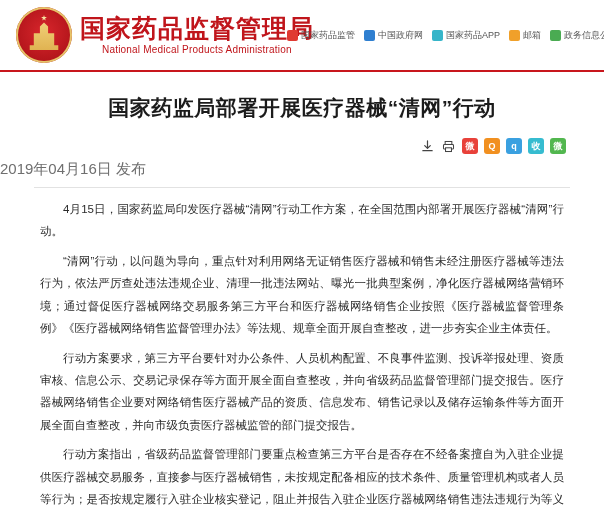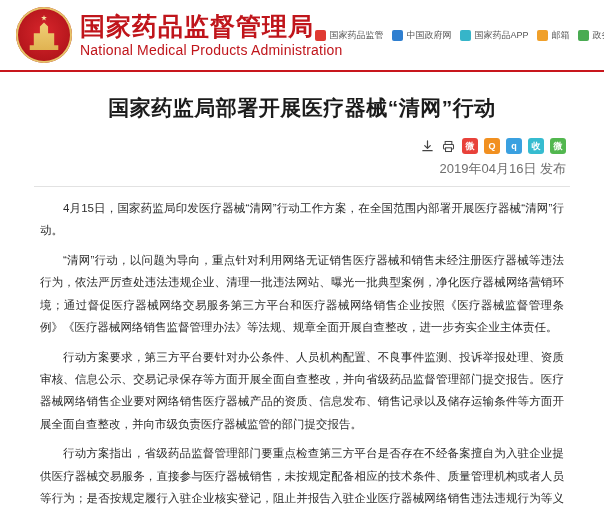--- a/index.html
+++ b/index.html
@@ -60,24 +60,25 @@
   }
   .title-cn {
     font-size: 25px;
     font-weight: bold;
     color: #c0151b;
     letter-spacing: 1px;
     white-space: nowrap;
   }
   .title-en {
     margin-top: 4px;
-    font-size: 14px;
+    font-size: 10px;
     color: #c0151b;
     letter-spacing: 0.2px;
     white-space: nowrap;
+    margin-left: 22px;
   }
   .header-right {
     margin-left: auto;
     width: 290px;
     display: flex;
     flex-direction: row;
     justify-content: center;
     gap: 7px;
     padding-right: 4px;
   }
@@ -164,22 +165,22 @@
     font-size: 9px;
     font-weight: bold;
   }
   .sh-red { background: #e8413a; }
   .sh-orange { background: #f19020; }
   .sh-blue { background: #3aa0e0; }
   .sh-cyan { background: #36bcd0; }
   .sh-green { background: #52b74f; }
 
   .pubdate {
-    text-align: right;
-    font-size: 13px;
+    text-align: left;
+    font-size: 15px;
     color: #6f6f6f;
     padding: 0 38px 8px 0;
   }
   .divider {
     height: 1px;
     background: #e2e2e2;
     margin: 0 34px 10px 34px;
   }
   .body-text {
     padding: 0 40px 0 40px;

